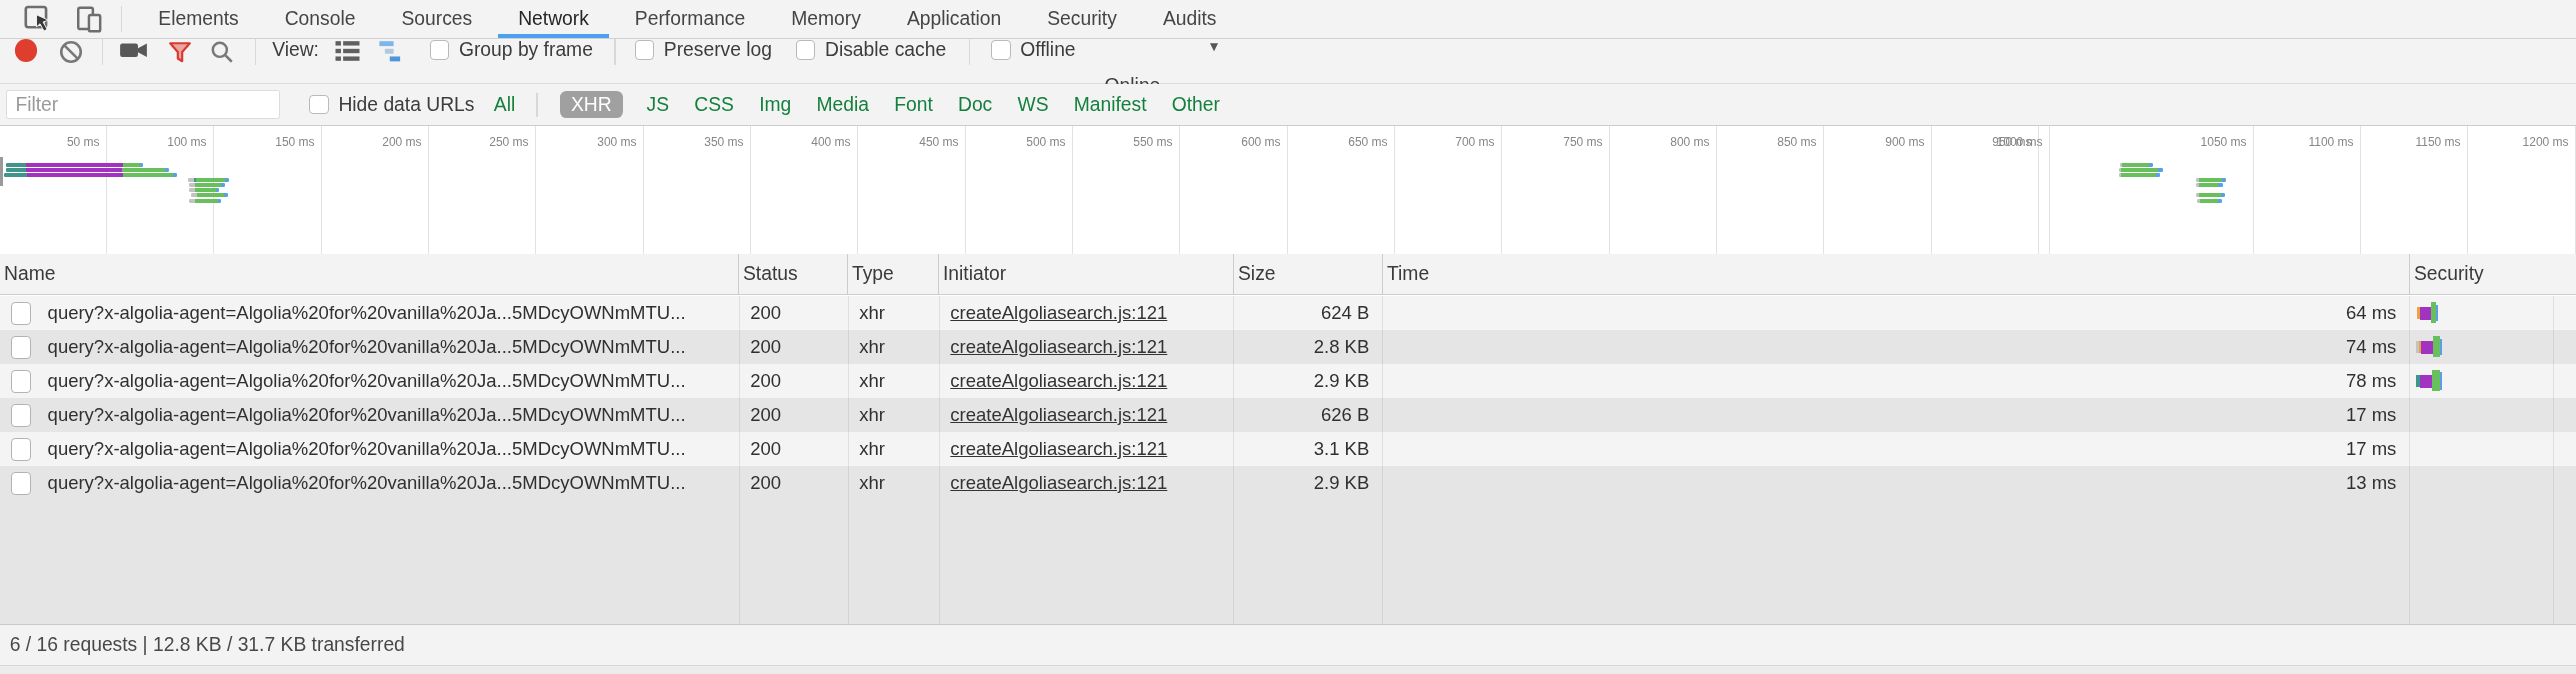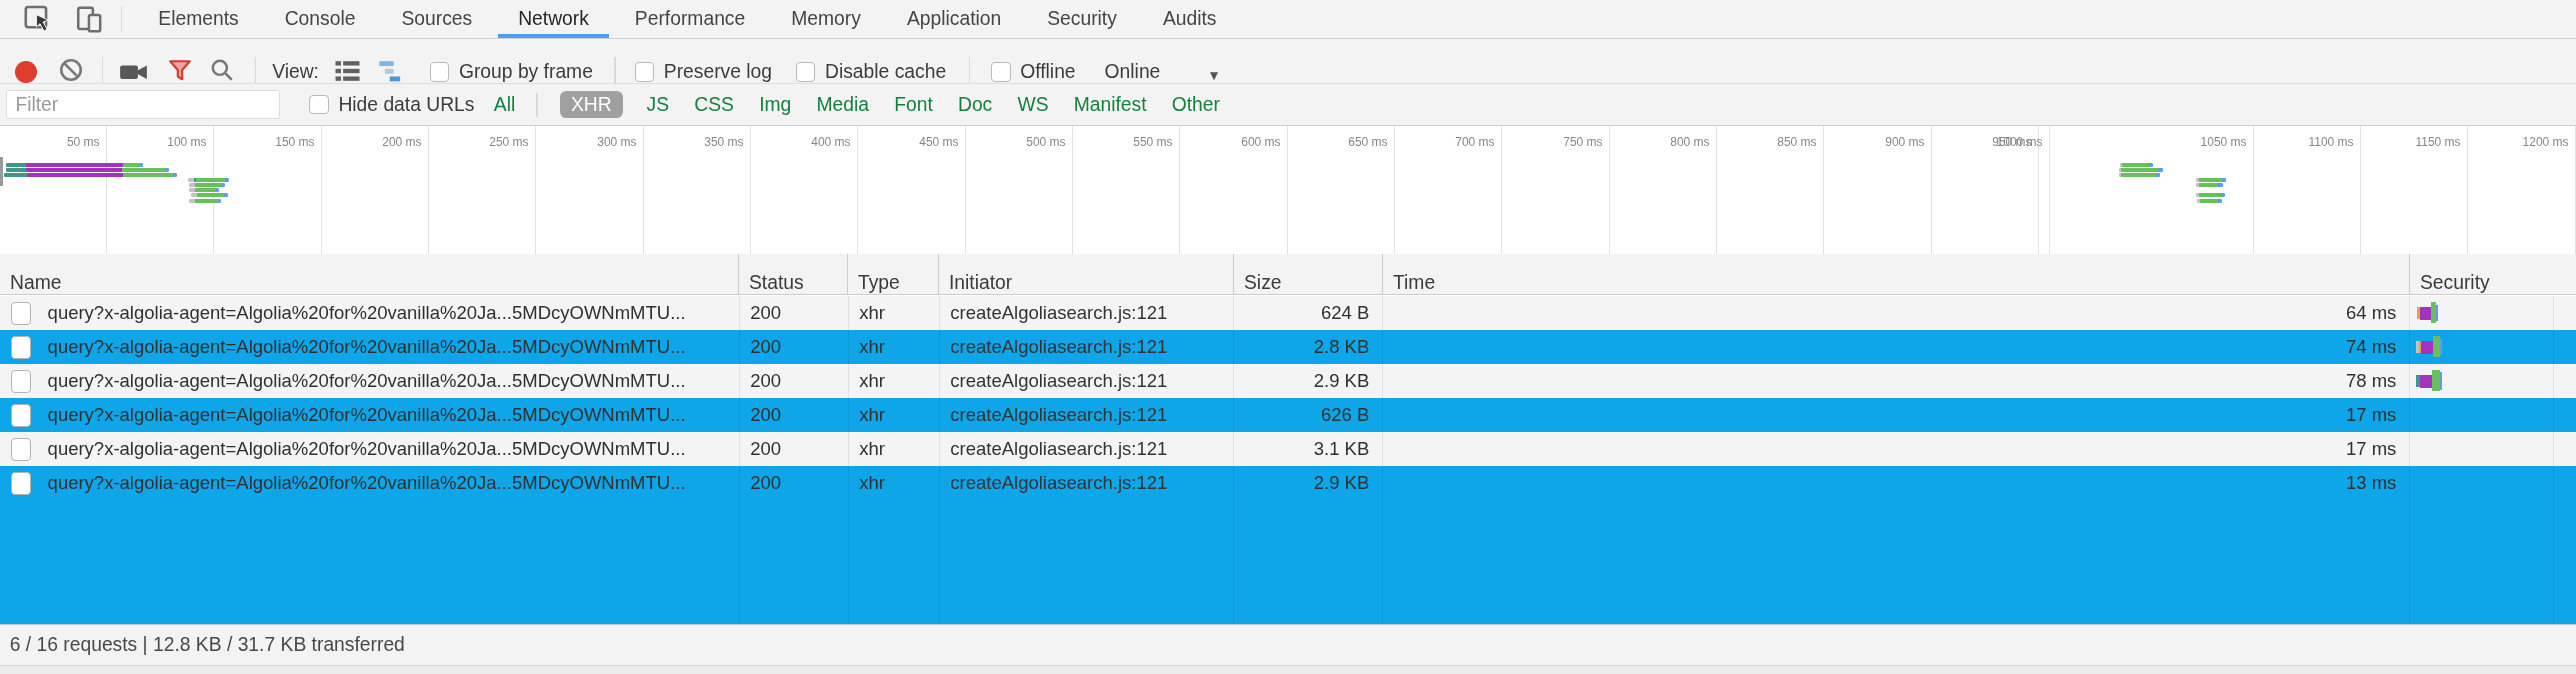--- a/index.html
+++ b/index.html
@@ -13,21 +13,21 @@
   .tb-icon{display:flex;align-items:center;justify-content:center;}
   .vdiv{width:1.6px;height:26px;background:#d8d8d8;flex:none;}
   #tabs{display:flex;height:100%;margin-left:13px;}
   .tab{position:relative;height:100%;display:flex;align-items:center;padding:0 23px;
        font-size:19.3px;color:#454545;cursor:default;}
   .tab.active{color:#262626;}
   .tab.active::after{content:"";position:absolute;left:3.2px;right:3.2px;bottom:0;height:4px;}
 
   
   .toolbar{position:absolute;left:0;top:39px;width:2576px;height:44px;background:#f3f3f3;
-           border-bottom:0.8px solid #ddd;display:flex;align-items:flex-end;font-size:19.3px;color:#3c3c3c;}
+           border-bottom:0.8px solid #ddd;display:flex;align-items:flex-start;font-size:19.3px;color:#3c3c3c;}
   .toolbar > *{margin-left:13px;flex:none;}
   .dot-record{width:22.5px;height:22.5px;border-radius:50%;margin-left:14.5px;}
   .checkbox{width:19.3px;height:19.3px;border:1.6px solid #b9b9b9;border-radius:4px;background:#fff;box-sizing:border-box;}
   .check-group{display:flex;align-items:center;gap:9.7px;}
   .caret{font-size:13.7px;color:#555;margin-left:47px;margin-right:24px;}
 
   
   .filterbar{position:absolute;left:0;top:84px;width:2576px;height:41px;background:#f3f3f3;
              border-bottom:0.8px solid #ccc;display:flex;align-items:center;font-size:19.3px;color:#3c3c3c;}
   .filter-input{width:256px;height:27px;margin-left:6.4px;background:#fff;border:0.8px solid #dcdcdc;
@@ -43,31 +43,31 @@
             border-bottom:0.8px solid #c9c9c9;box-sizing:border-box;overflow:hidden;}
   .grid-seg{position:absolute;top:0;height:100%;border-right:0.8px solid #e2e2e2;box-sizing:border-box;}
   .tick-label{position:absolute;right:6.4px;top:8.9px;font-size:12px;color:#868686;white-space:nowrap;}
   .overview-handle{position:absolute;left:0;top:31px;width:3.2px;height:29px;background:#9a9a9a;}
   .ov-bar{position:absolute;height:4px;display:flex;border-radius:1.2px;overflow:hidden;}
   .ov-bar .seg{height:100%;flex:none;}
 
   
   #table-header{position:absolute;left:0;top:254px;width:2576px;height:41px;background:#f3f3f3;
                 border-bottom:0.8px solid #ccc;display:flex;font-size:19.3px;color:#3a3a3a;box-sizing:border-box;}
-  .th{display:flex;align-items:flex-end;padding-left:10px;border-right:0.8px solid #ccc;box-sizing:border-box;flex:none;}
+  .th{display:flex;align-items:center;padding-left:4px;border-right:0.8px solid #ccc;box-sizing:border-box;flex:none;}
   .th:last-child{border-right:none;}
-  #table-body{position:absolute;left:0;top:296px;width:2576px;height:328px;background:#0ea5e9;}
+  #table-body{position:absolute;left:0;top:296px;width:2576px;height:328px;background:#e5e5e5;}
   .row{display:flex;height:34px;align-items:center;font-size:18.5px;color:#303030;}
   .row.alt{background:#f4f4f4;}
   .cell{box-sizing:border-box;height:100%;display:flex;align-items:center;padding:0 11.3px;
         overflow:hidden;white-space:nowrap;flex:none;}
   .cell.right{justify-content:flex-end;padding-right:13.7px;}
   .file-icon{width:19.3px;height:23px;border:1.6px solid #b3b3b3;border-radius:4px;background:#fff;
              box-sizing:border-box;margin-right:17px;flex:none;}
-  .link{color:#333;}
+  .link{text-decoration:underline;color:#333;}
   .wf-cell{position:relative;padding:0;}
   .wf-seg{position:absolute;}
   .col-line{position:absolute;top:0;bottom:0;width:0.8px;background:rgba(0,0,0,0.08);pointer-events:none;z-index:2;}
 
   
   .statusbar{position:absolute;left:0;bottom:9.7px;width:2576px;height:41px;background:#f3f3f3;
              border-top:0.8px solid #c9c9c9;display:flex;align-items:center;padding-left:9.7px;
              box-sizing:border-box;font-size:19.3px;color:#484848;}
   .window-edge{position:absolute;left:0;bottom:0;width:2576px;height:9.7px;background:#ececec;
                border-top:0.8px solid #d6d6d6;box-sizing:border-box;}

